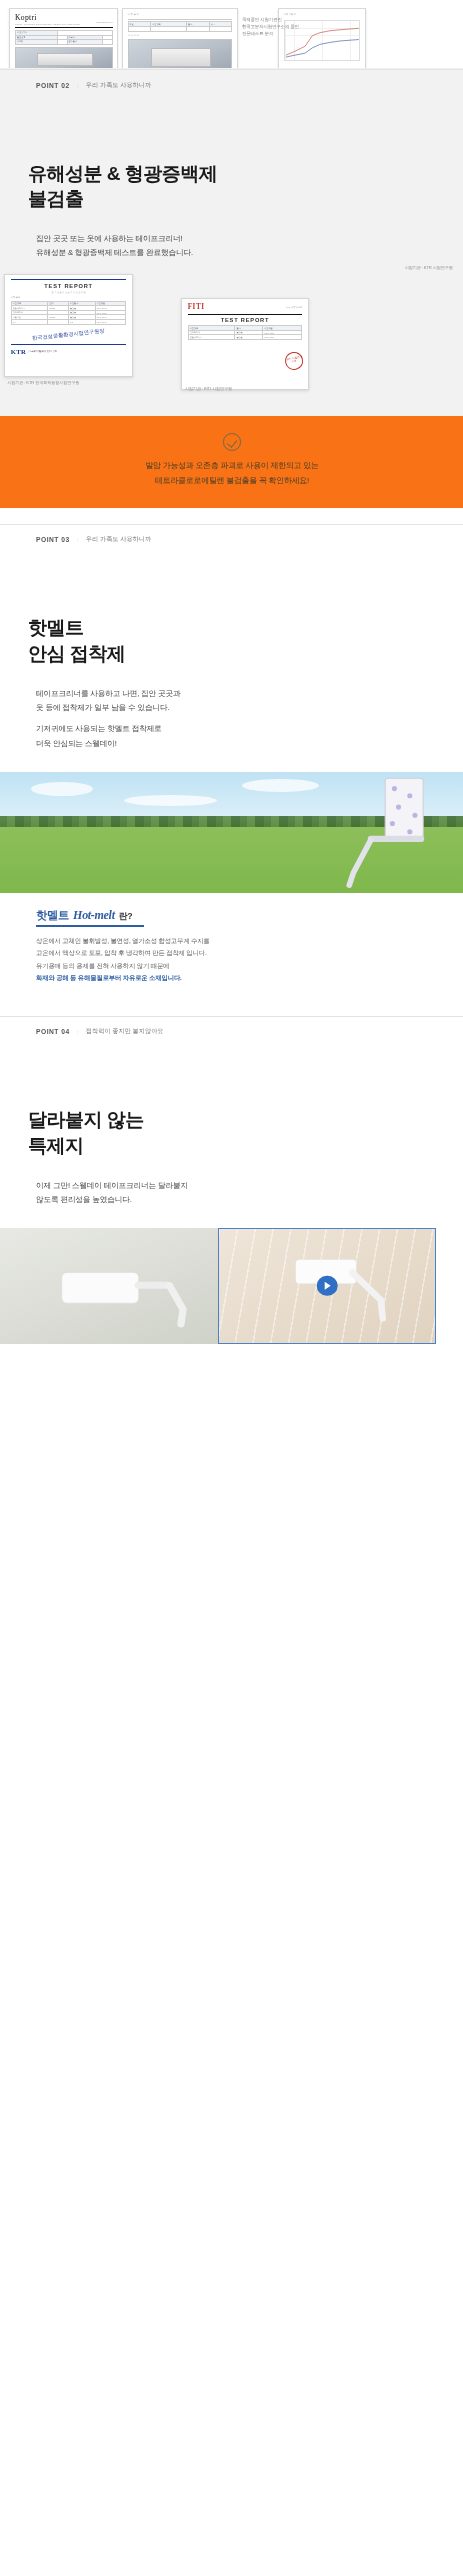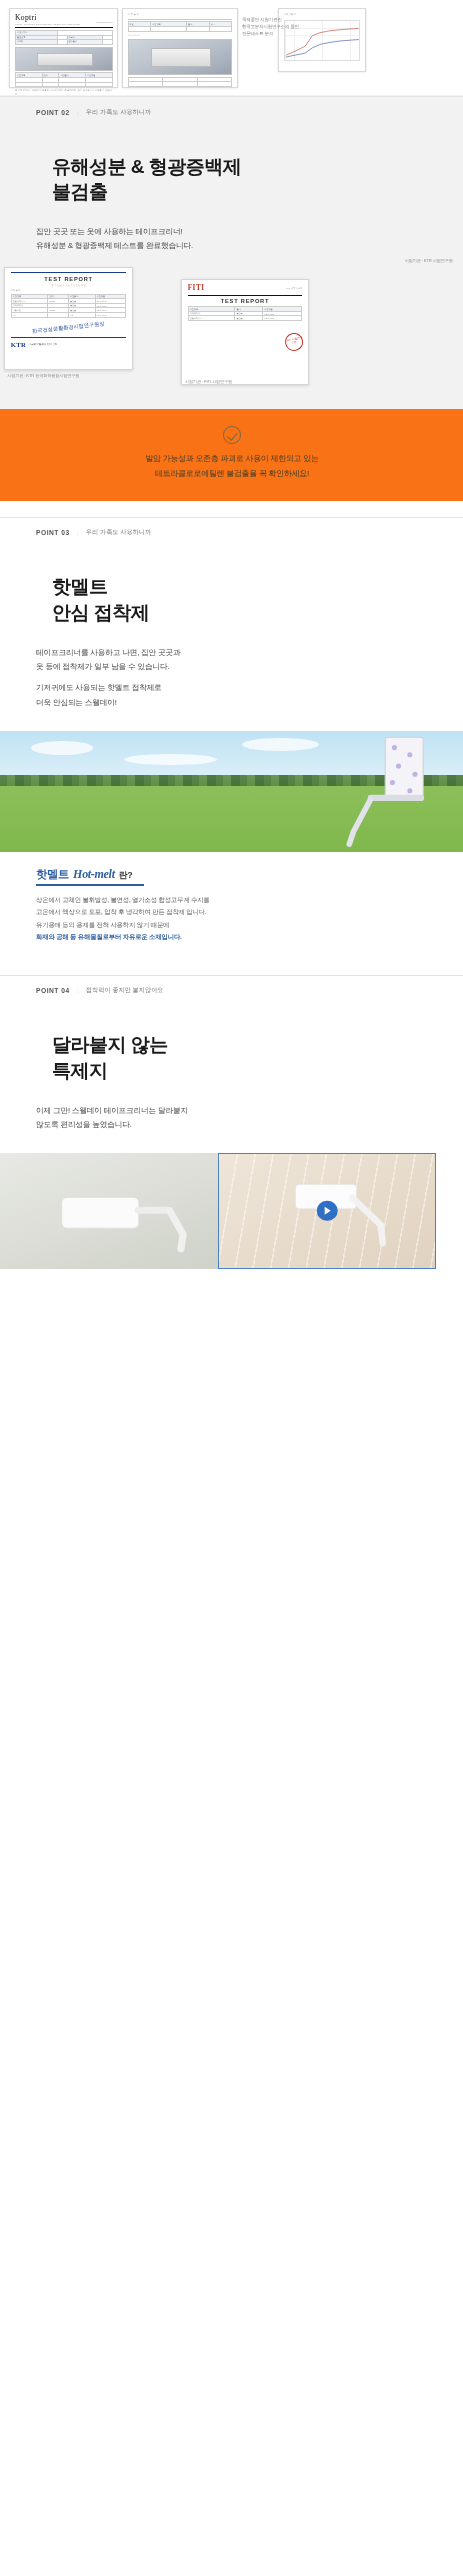--- a/index.html
+++ b/index.html
@@ -37,40 +37,41 @@
   }
 
   .divider {
     height: 0.5px;
     background: #e3e3e3;
     width: 100%;
   }
 
   
   .big-title {
-    padding: 0 52px;
+    padding: 0 28px;
     font-size: 19px;
     font-weight: bold;
     color: #1a1a1a;
     line-height: 1.34;
     letter-spacing: -0.5px;
+    margin-top: 34px;
   }
   .body-copy {
     padding: 0 36px;
     font-size: 7.7px;
     line-height: 1.85;
     color: #444;
     letter-spacing: -0.2px;
   }
   .body-copy .gap { display:block; height: 7.2px; }
 
   
   .sec-top {
     background: #ffffff;
-    height: 95px;
+    height: 68px;
     position: relative;
     overflow: hidden;
   }
   .rep-card {
     position: absolute;
     background: #fff;
     border: 0.5px solid #d8d8d8;
     box-shadow: 0 0.5px 2.1px rgba(0,0,0,.12);
   }
   .rep-left { left: 9.3px; top: 8.2px; width: 109px; height: 80px; padding: 4.1px 4.6px; }
@@ -141,21 +142,21 @@
     margin-top: 13.4px;
   }
   .doc {
     position: absolute;
     background: #fff;
     border: 0.5px solid #d5d5d5;
     box-shadow: 0 1px 3.1px rgba(0,0,0,.13);
     padding: 4.6px 5.7px;
   }
   .doc-a { left: 4.1px; top: 0; width: 129px; height: 103px; }
-  .doc-b { left: 181px; top: 12px; width: 128px; height: 106px; }
+  .doc-b { left: 181px; top: 24px; width: 128px; height: 92px; }
 
   .doc-title {
     text-align:center; font-size: 5.7px; font-weight: bold; letter-spacing: 0.8px;
     color:#333; margin: 2.1px 0 2.6px;
   }
   .doc-sub { text-align:center; font-size: 2.1px; color:#aaa; margin-bottom:1.5px;}
   .doc-head-line { height:1px; background:#1a3a8f; margin-bottom:1.5px;}
   .doc-fibi {
     font-family:"Liberation Serif", serif;
     color:#c0392b; font-size: 7.2px; font-weight: bold; letter-spacing: 0.5px;

